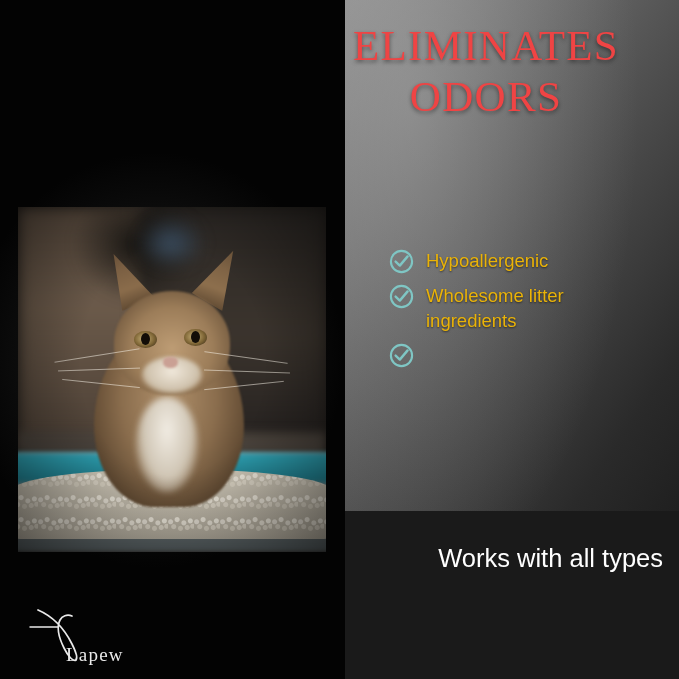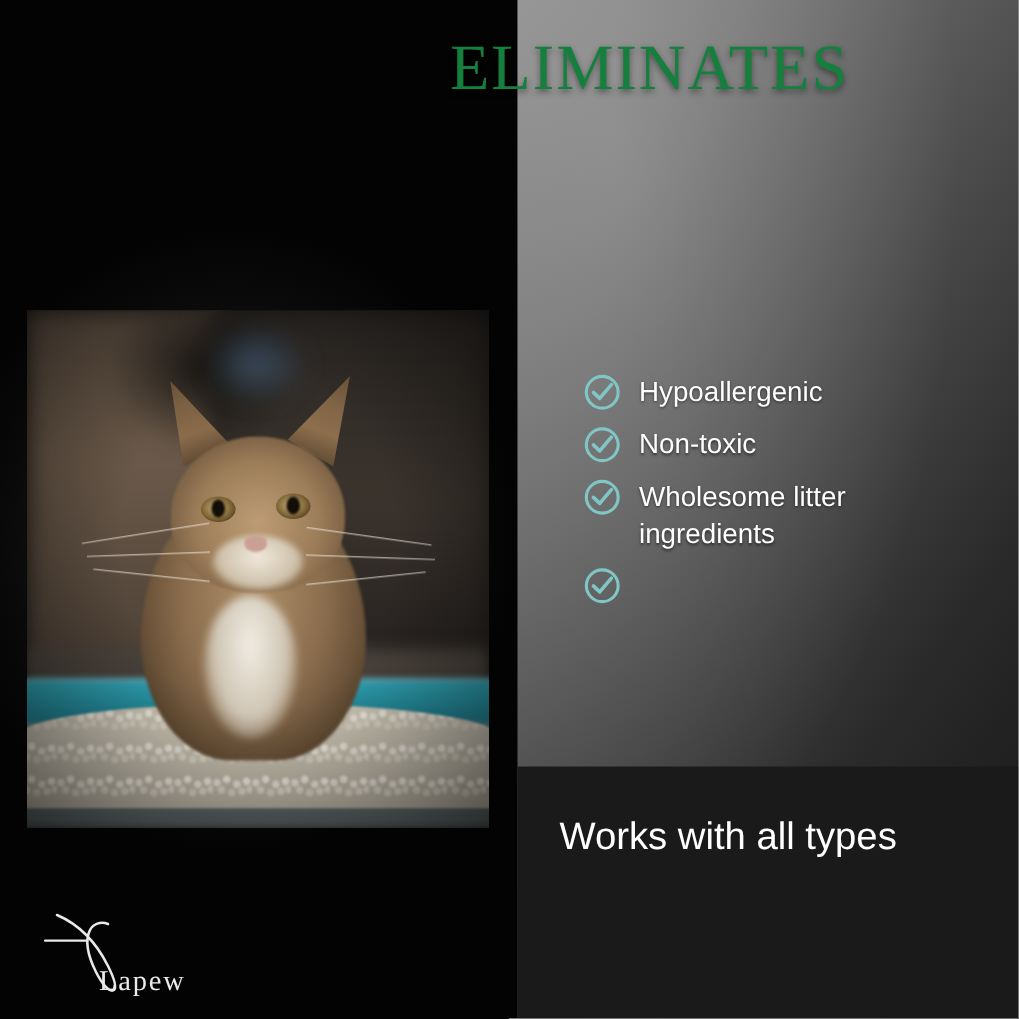--- a/index.html
+++ b/index.html
@@ -41,22 +41,23 @@
     left: 0; top: 150px;
     width: 345px; height: 420px;
     background: radial-gradient(ellipse at 45% 50%, rgba(60,60,60,0.55) 0%, rgba(0,0,0,0) 70%);
   }
   
   .headline {
     position: absolute;
     left: 300px;
     top: 20px;
     width: 372px;
+    text-align: center;
     font-family: "Liberation Serif", serif;
-    color: #15803d;
+    color: #ef4444;
     font-size: 43px;
     line-height: 51px;
     letter-spacing: 1.3px;
     text-shadow: 0 2px 4px rgba(0,0,0,0.45);
   }
   .headline .line { display: block; white-space: nowrap; }
   
   .features {
     position: absolute;
     left: 389px;
@@ -70,21 +71,21 @@
   }
   .feature .check {
     flex: 0 0 auto;
     width: 25px;
     height: 25px;
     margin-right: 12px;
     margin-top: 1px;
   }
   .feature .check svg { display: block; }
   .feature .label {
-    color: #ffffff;
+    color: #eab308;
     font-size: 18.5px;
     line-height: 25px;
     font-family: "Liberation Sans", sans-serif;
     text-shadow: 0 1px 2px rgba(0,0,0,0.55);
     max-width: 232px;
   }
   
   .photo {
     position: absolute;
     left: 18px;
@@ -219,20 +220,21 @@
   }
   .caption .ctext {
     position: absolute;
     left: 28px;
     top: 26px;
     width: 290px;
     color: #ffffff;
     font-size: 25.5px;
     line-height: 42px;
     font-family: "Liberation Sans", sans-serif;
+    text-align: right;
   }
   
   .brand {
     position: absolute;
     left: 28px;
     top: 600px;
     width: 150px;
     height: 72px;
     color: #e9e9e9;
     text-align: center;
@@ -253,20 +255,21 @@
 
 <div class="ad">
 
   <div class="bg-left"></div>
   <div class="bg-left-glow"></div>
   <div class="bg-right"></div>
   <div class="bg-right-vign"></div>
 
   <div class="headline">
     <span class="line">ELIMINATES</span>
+    <span class="line">ODORS</span>
   </div>
 
   <div class="photo">
     <div class="photo-inner">
       <div class="p-wallL"></div>
       <div class="p-wallR"></div>
       <div class="p-dark-top"></div>
       <div class="p-blue-blob"></div>
       <div class="p-floor"></div>
       <div class="p-box"></div>
@@ -298,29 +301,20 @@
     <div class="feature">
       <span class="check">
         <svg width="25" height="25" viewBox="0 0 25 25">
           <circle cx="12.5" cy="12.5" r="10.6" fill="none" stroke="#7fc6c4" stroke-width="2.1"></circle>
           <path d="M6.6 12.6 L10.8 16.6 L18.6 7.4" fill="none" stroke="#7fc6c4" stroke-width="2.4" stroke-linecap="round" stroke-linejoin="round"></path>
         </svg>
       </span>
       <span class="label">Hypoallergenic</span>
     </div>
 
-    <div class="feature">
-      <span class="check">
-        <svg width="25" height="25" viewBox="0 0 25 25">
-          <circle cx="12.5" cy="12.5" r="10.6" fill="none" stroke="#7fc6c4" stroke-width="2.1"></circle>
-          <path d="M6.6 12.6 L10.8 16.6 L18.6 7.4" fill="none" stroke="#7fc6c4" stroke-width="2.4" stroke-linecap="round" stroke-linejoin="round"></path>
-        </svg>
-      </span>
-      <span class="label">Non-toxic</span>
-    </div>
 
     <div class="feature">
       <span class="check">
         <svg width="25" height="25" viewBox="0 0 25 25">
           <circle cx="12.5" cy="12.5" r="10.6" fill="none" stroke="#7fc6c4" stroke-width="2.1"></circle>
           <path d="M6.6 12.6 L10.8 16.6 L18.6 7.4" fill="none" stroke="#7fc6c4" stroke-width="2.4" stroke-linecap="round" stroke-linejoin="round"></path>
         </svg>
       </span>
       <span class="label">Wholesome litter ingredients</span>
     </div>

